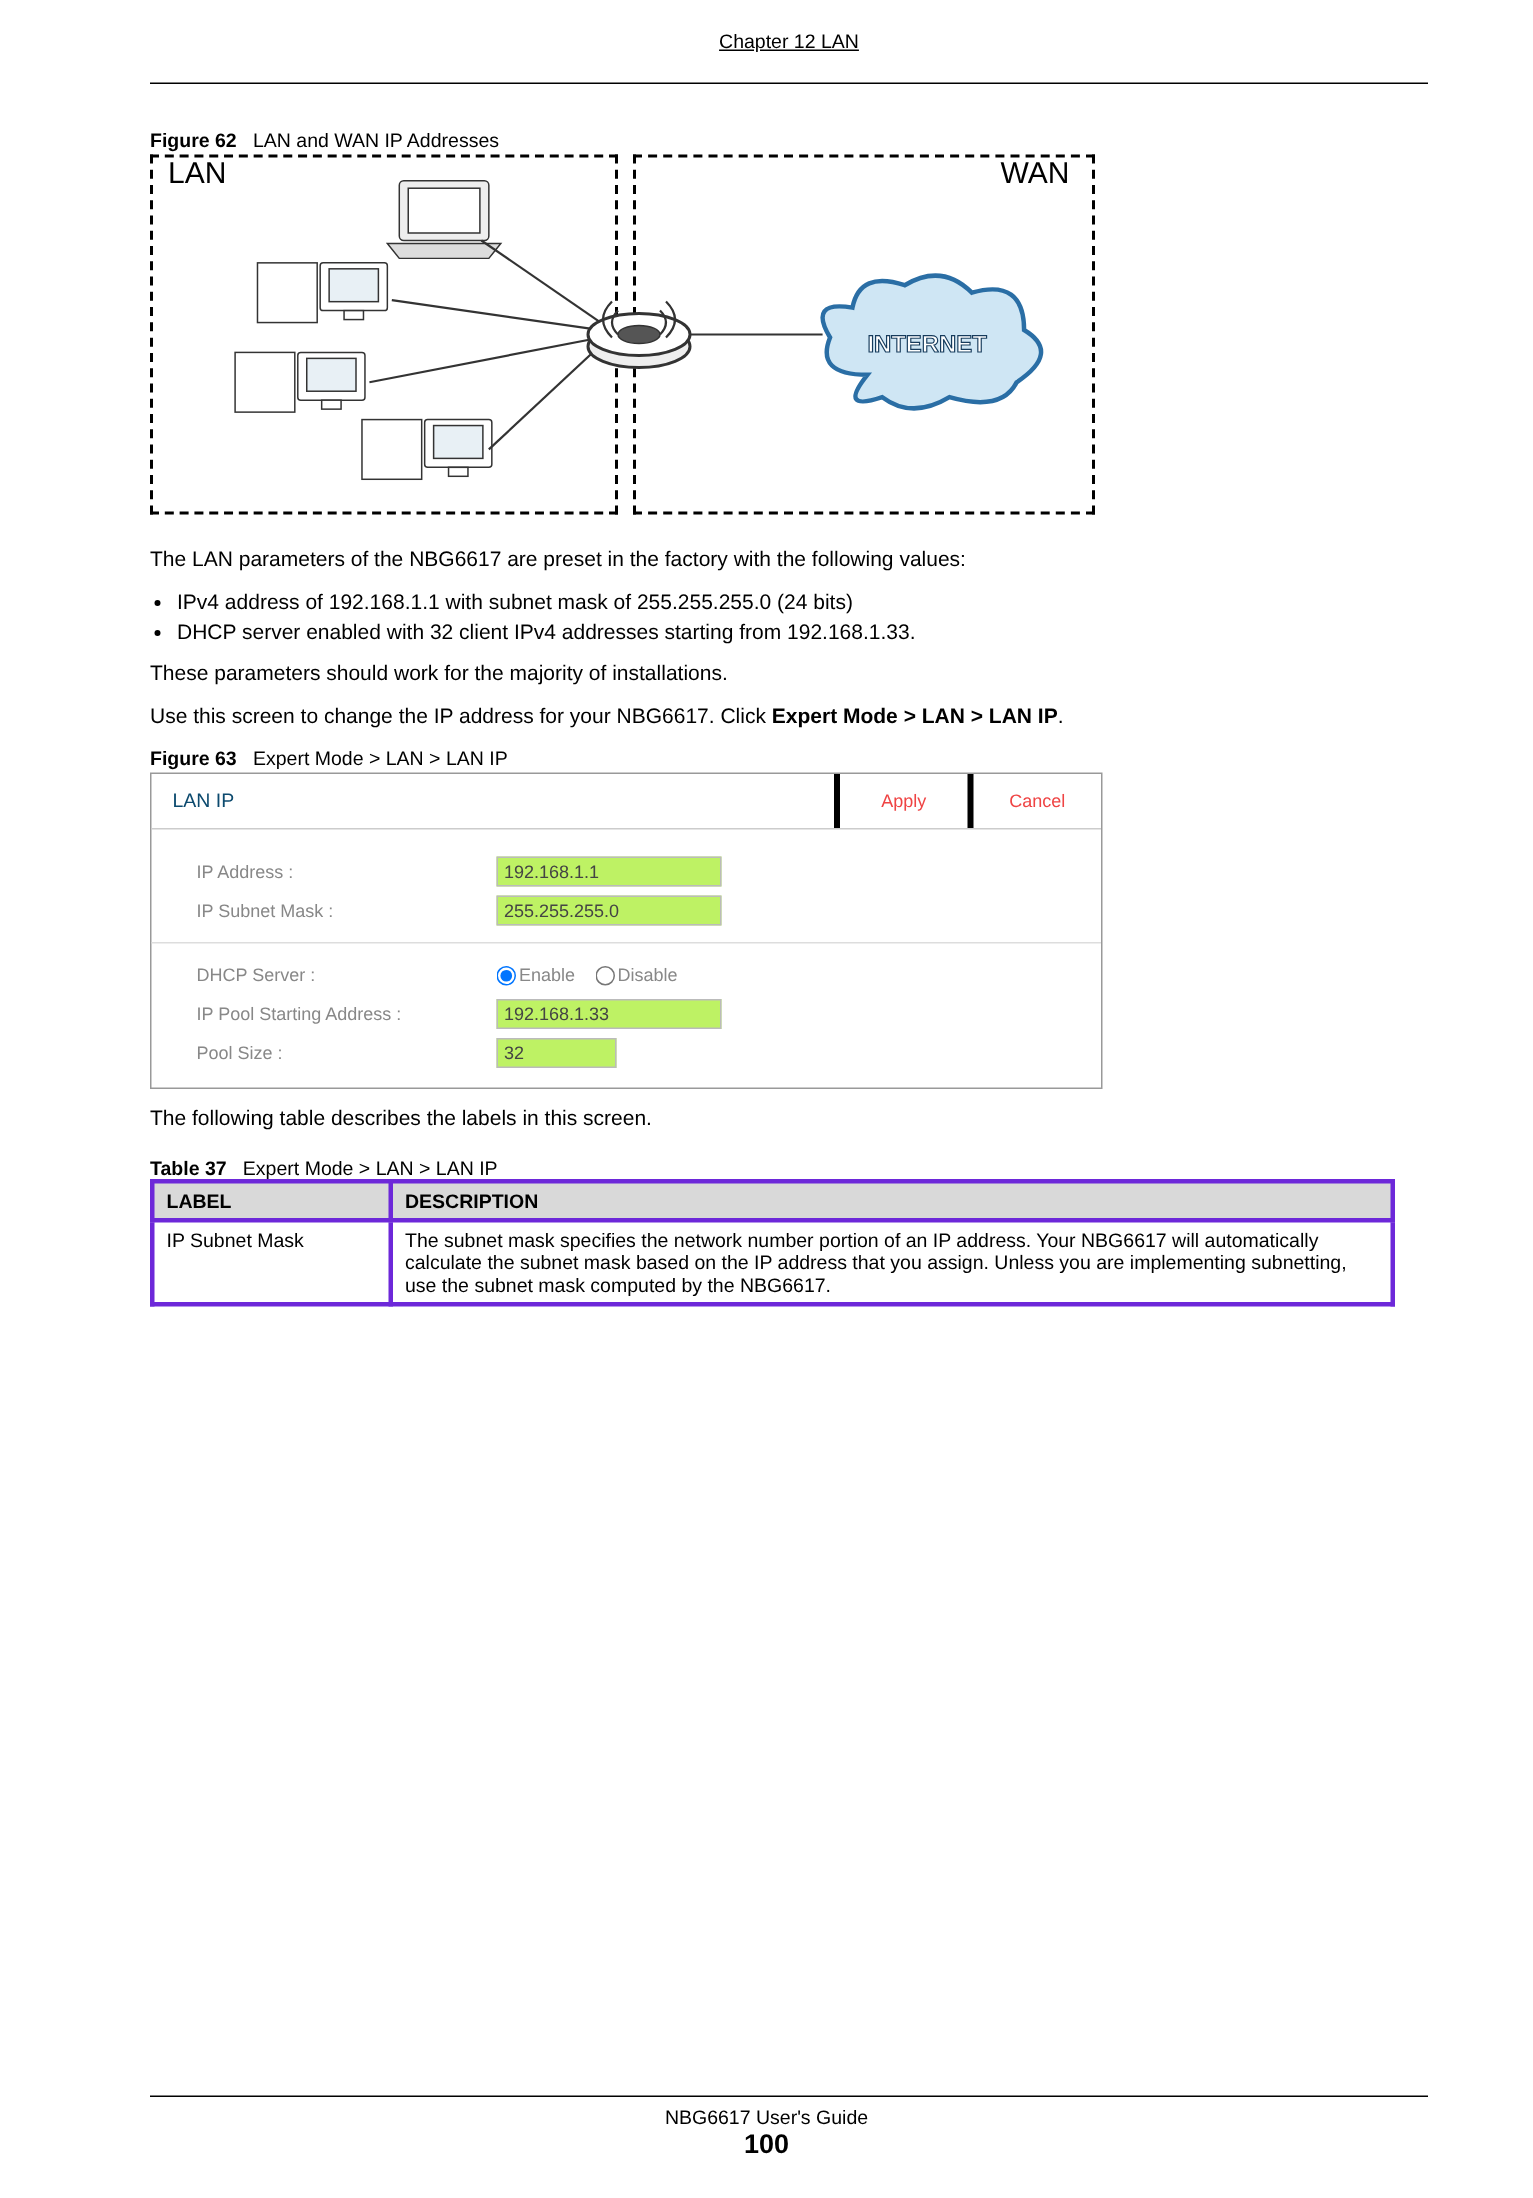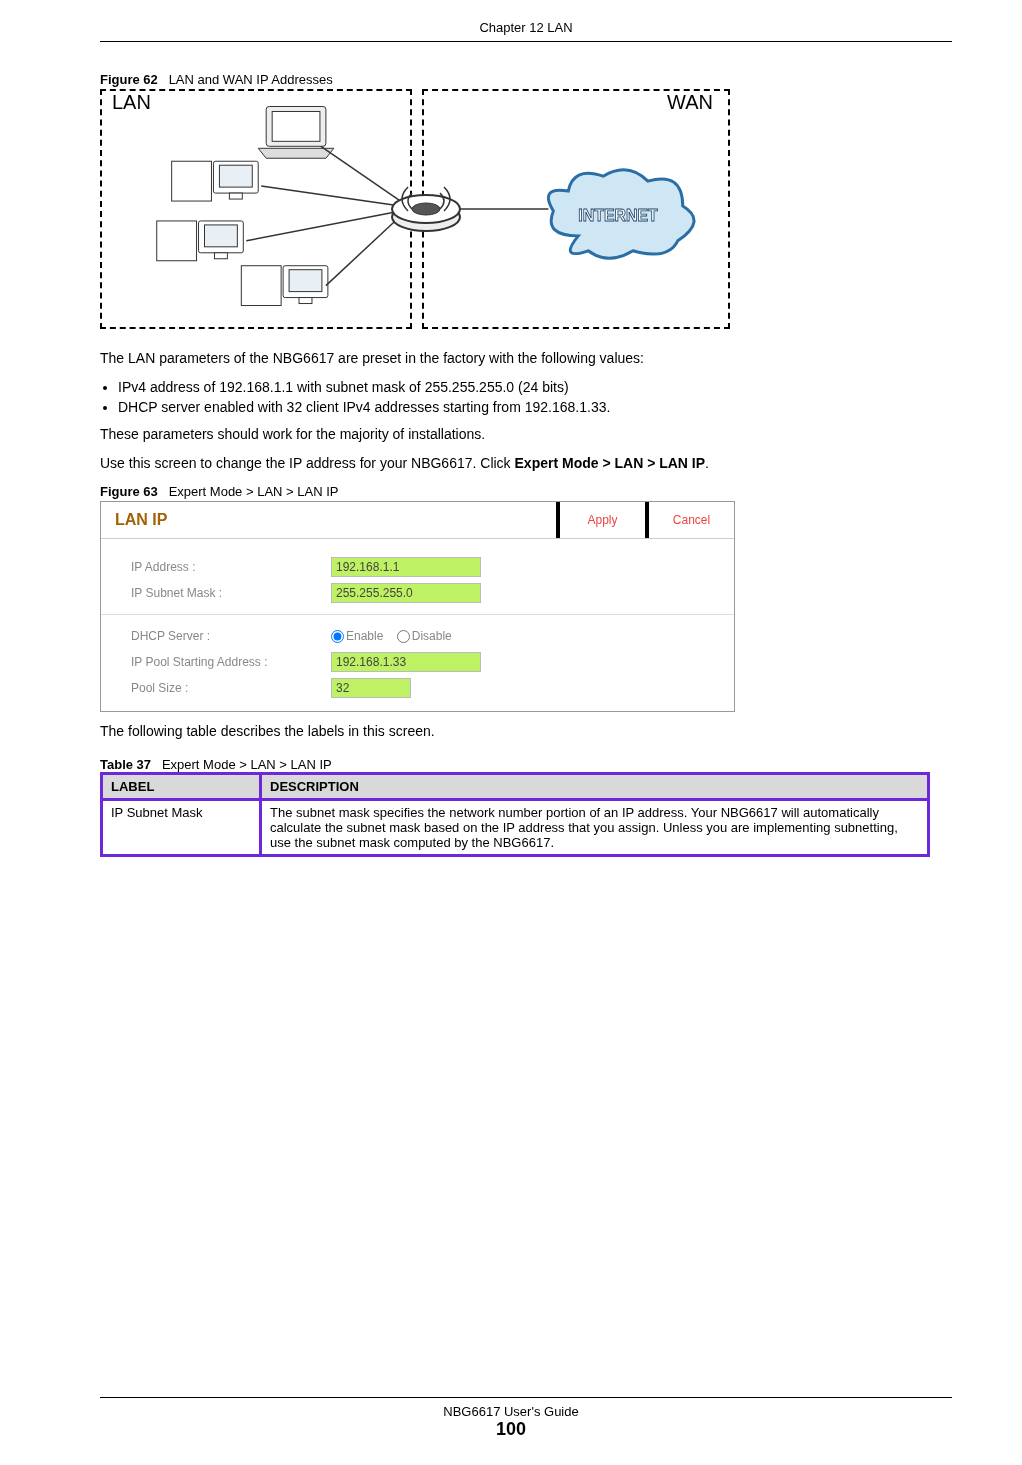--- a/index.html
+++ b/index.html
@@ -14,21 +14,22 @@
   .page {
     width: 1022px;
     height: 1465px;
     position: relative;
     padding: 20px 70px 0 100px;
     box-sizing: border-box;
   }
   .chapter-header {
     text-align: center;
     font-size: 13px;
-    margin-bottom: 6px;
+    margin-bottom: 20px;
+    text-decoration: underline;
   }
   .hr-top {
     border: none;
     border-top: 1px solid #000;
     margin: 0 0 30px 0;
   }
   .content-indent {
     margin-left: 0px;
   }
   .figure-caption {
@@ -86,23 +87,23 @@
     font-size: 12px;
     color: #888;
   }
   .screenshot-header {
     display: flex;
     border-bottom: 1px solid #ccc;
     height: 36px;
     align-items: center;
   }
   .screenshot-title {
-    color: #a16207;
-    font-weight: bold;
-    font-size: 16px;
+    color: #0c4a6e;
+    font-weight: normal;
+    font-size: 13px;
     padding-left: 14px;
     flex: 1;
   }
   .screenshot-btn {
     width: 85px;
     height: 100%;
     border-left: 4px solid #000000;
     display: flex;
     align-items: center;
     justify-content: center;

